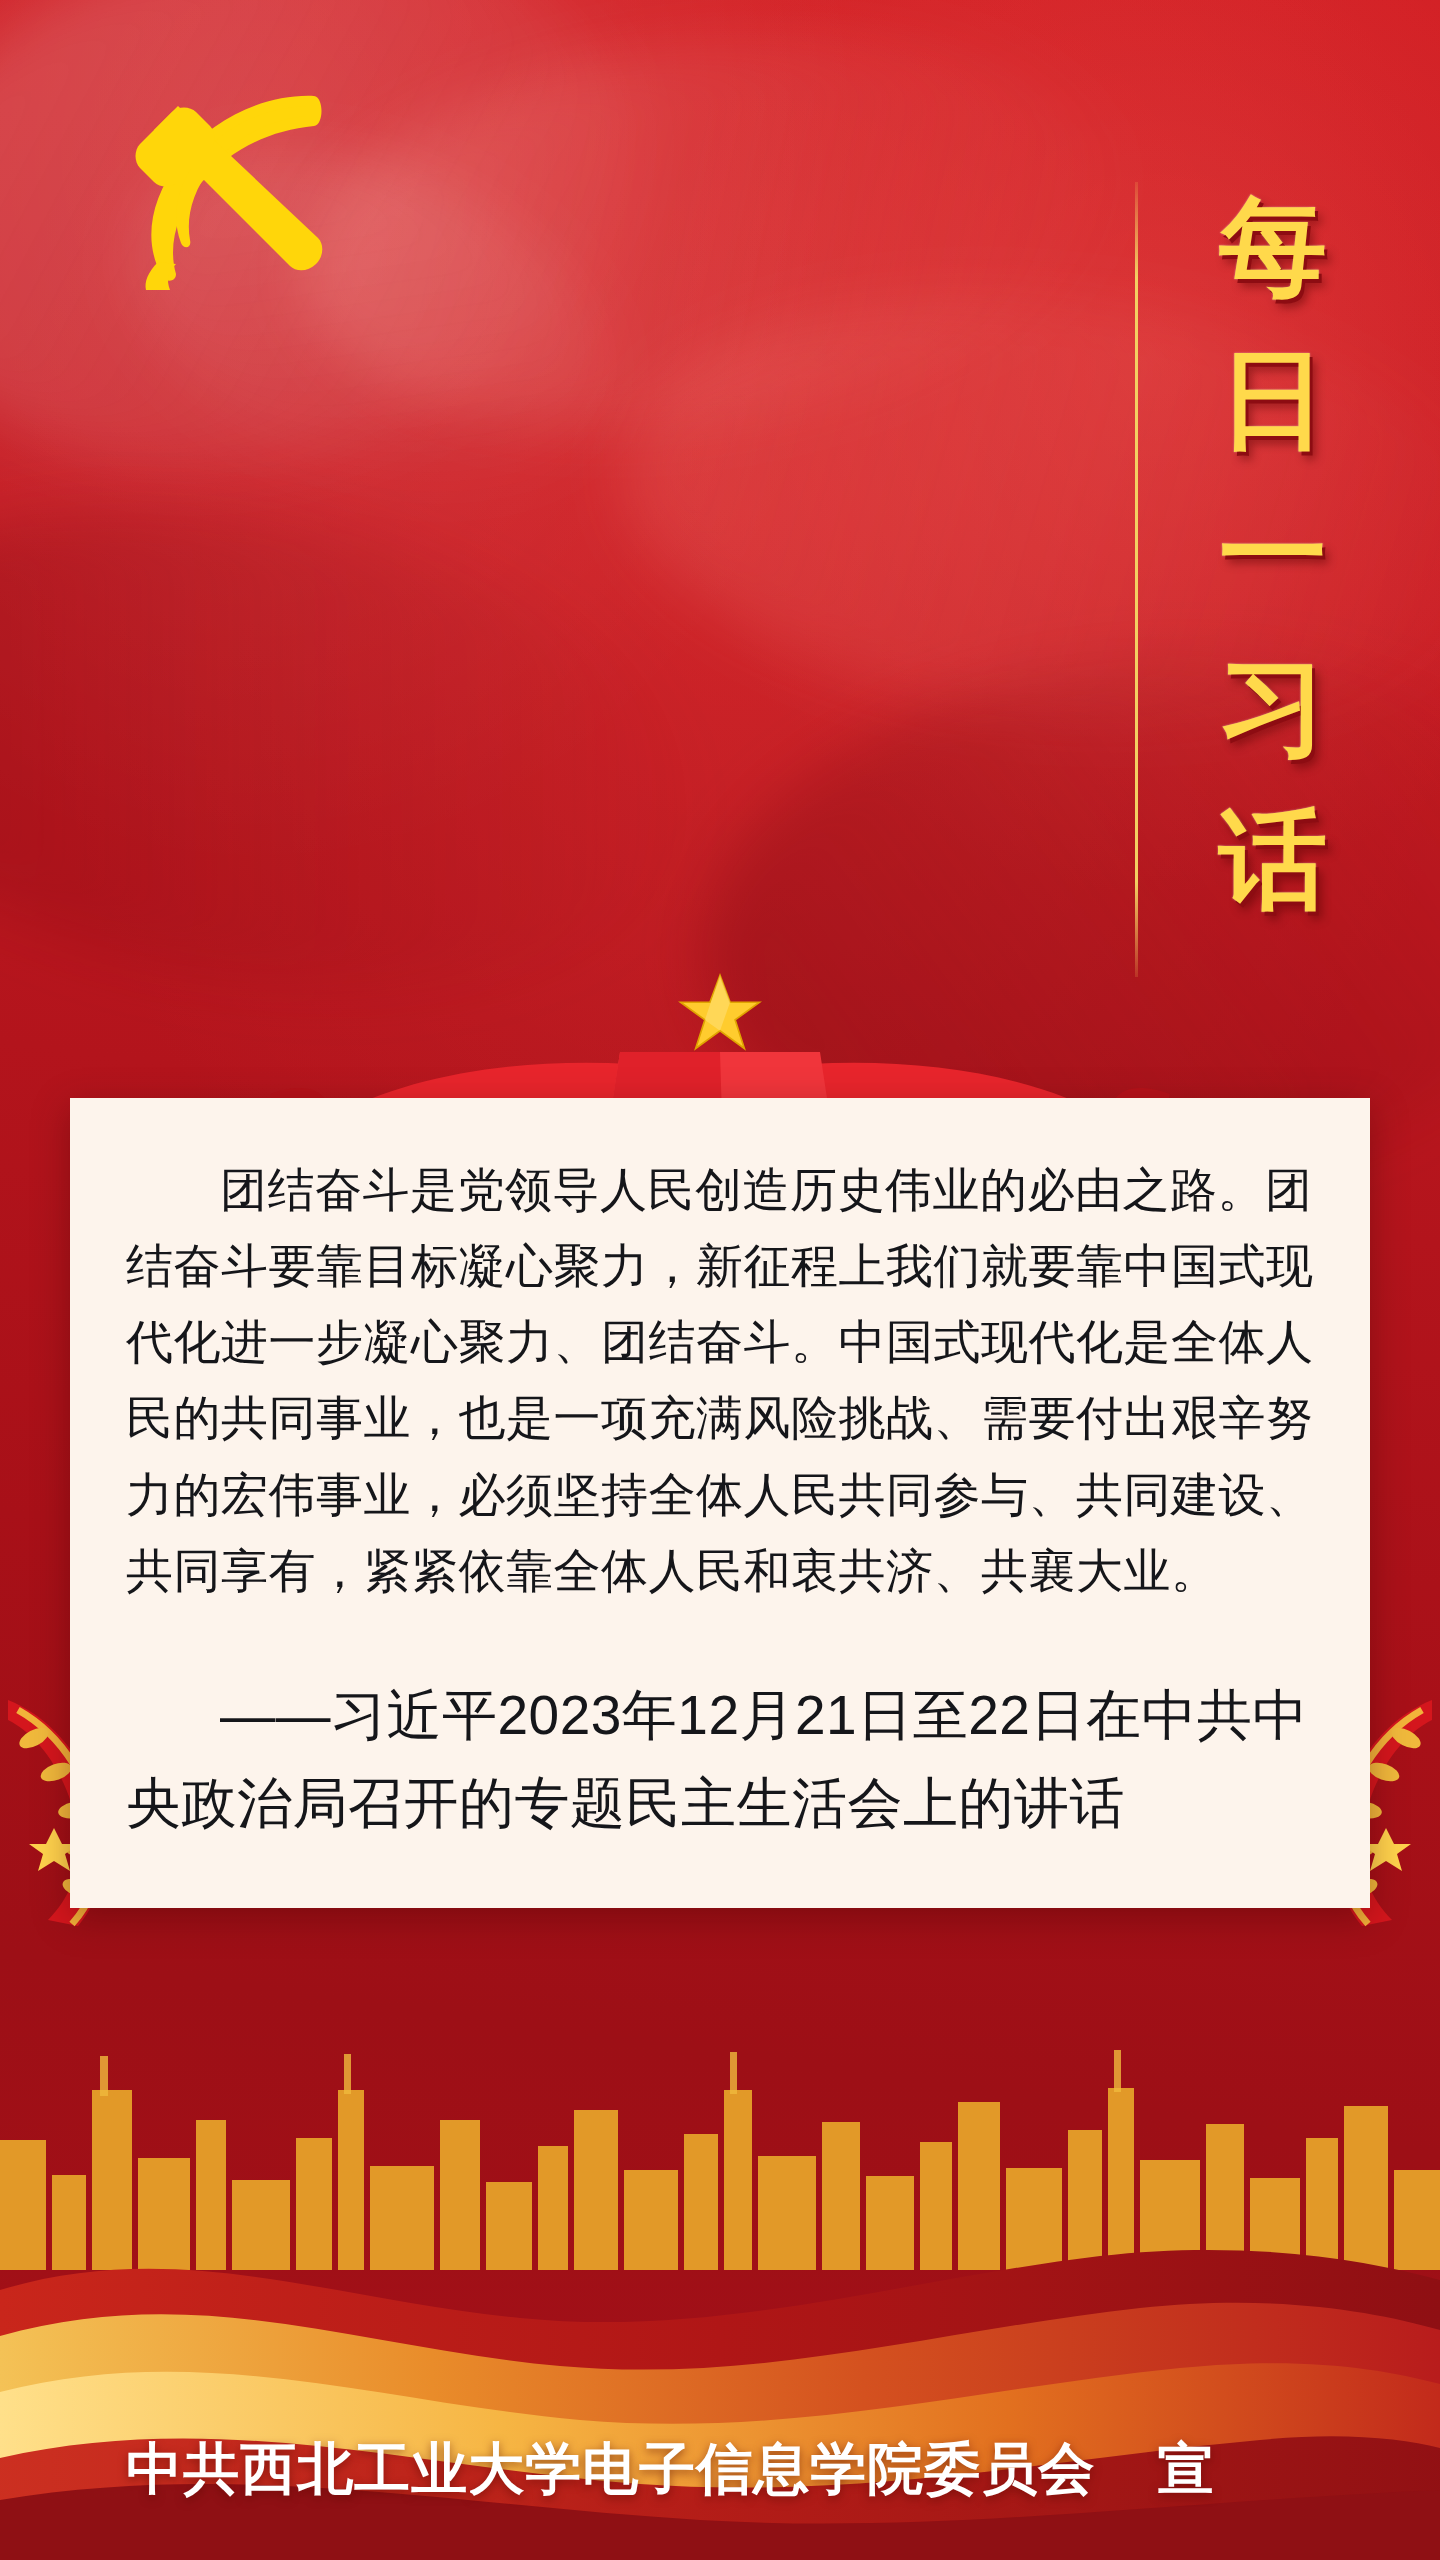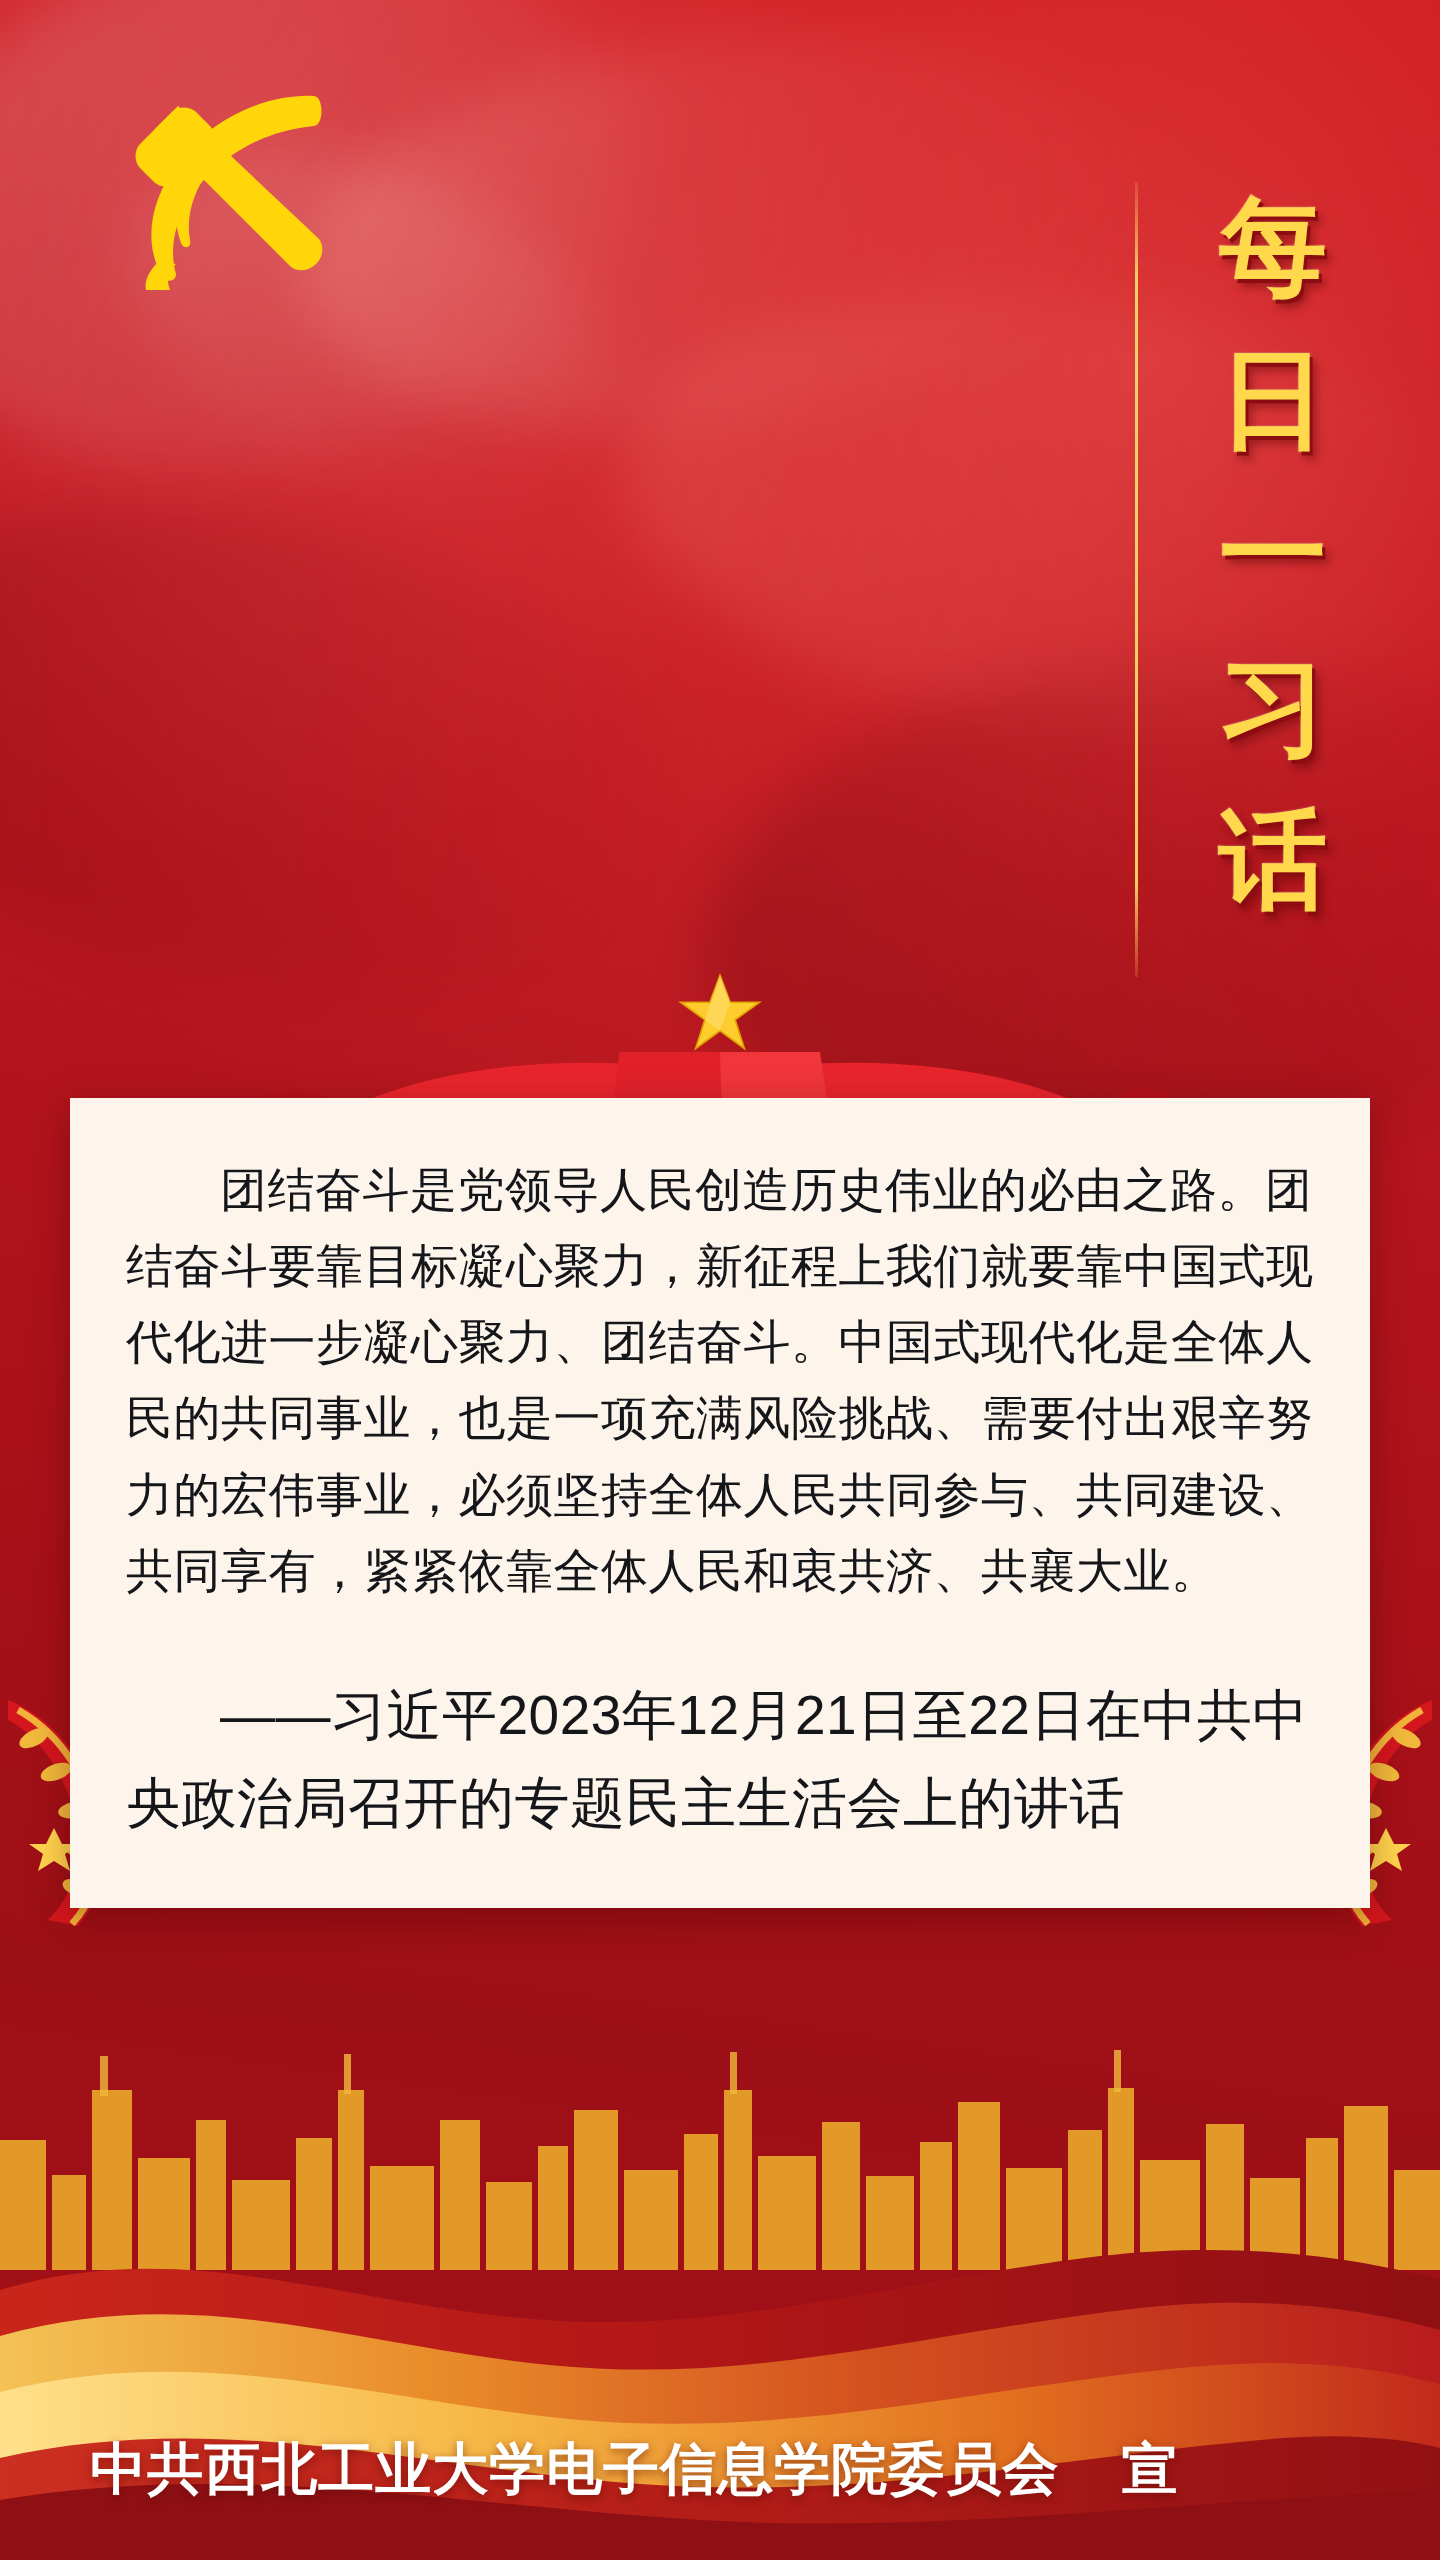--- a/index.html
+++ b/index.html
@@ -162,20 +162,21 @@
     position: absolute;
     left: 0;
     bottom: 52px;
     width: 1269px;
     text-align: center;
     color: #ffffff;
     font-size: 56px;
     font-weight: 700;
     letter-spacing: 1px;
     text-shadow: 0 3px 10px rgba(90,10,0,0.55);
+    padding-left: 36px;
   }
   .footer .sponsor { }
   .footer .xuan { margin-left: 46px; }
 </style>
 </head>
 <body>
 
 <div id="poster">
 
   <div class="folds">

